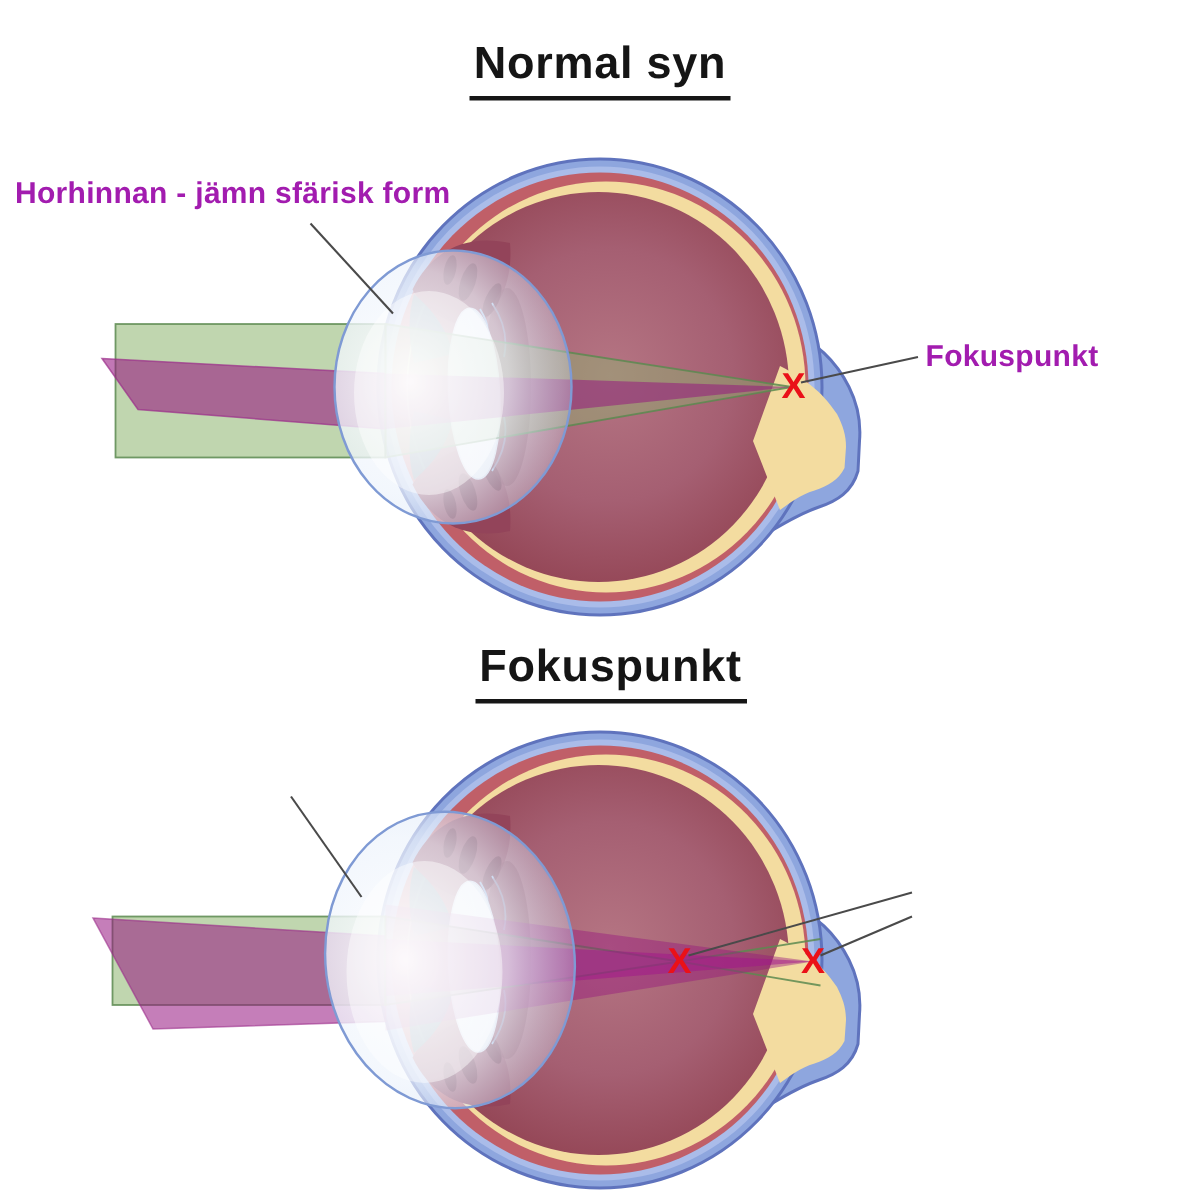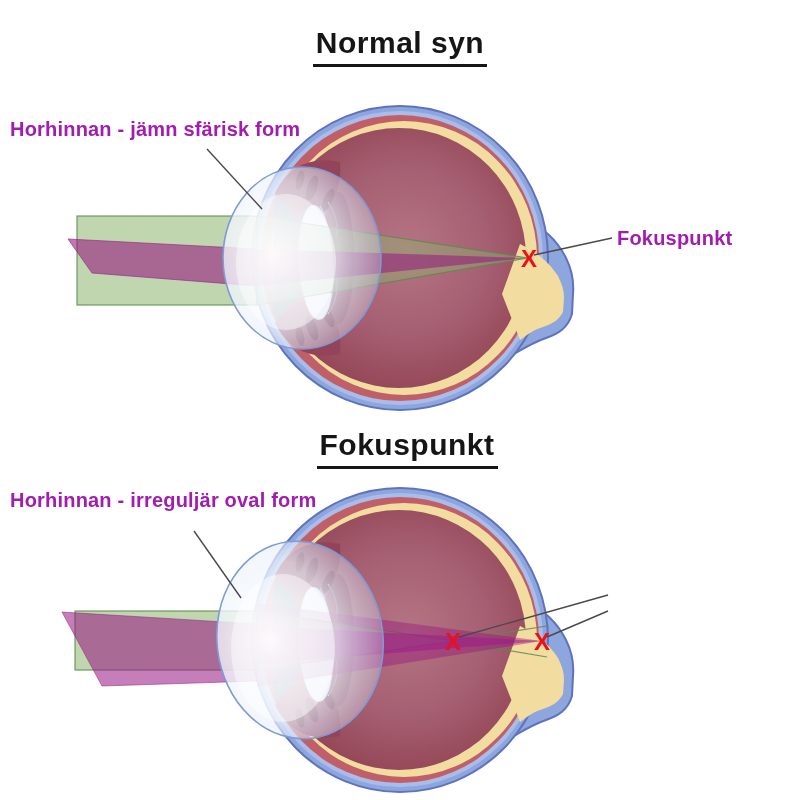--- a/index.html
+++ b/index.html
@@ -109,15 +109,14 @@
 
 <div class="title" style="top:26px">
   <span>Normal syn</span>
 </div>
 <div class="label" style="left:10px;top:118px">Horhinnan - jämn sfärisk form</div>
 <div class="label" style="left:617px;top:227px">Fokuspunkt</div>
 
 <div class="title" style="top:428px;transform:translateX(7px)">
   <span>Fokuspunkt</span>
 </div>
-<div class="label" style="left:10px;top:489px">Horhinnan - irreguljär oval form</div>
 
 </div>
 
 </body></html>

